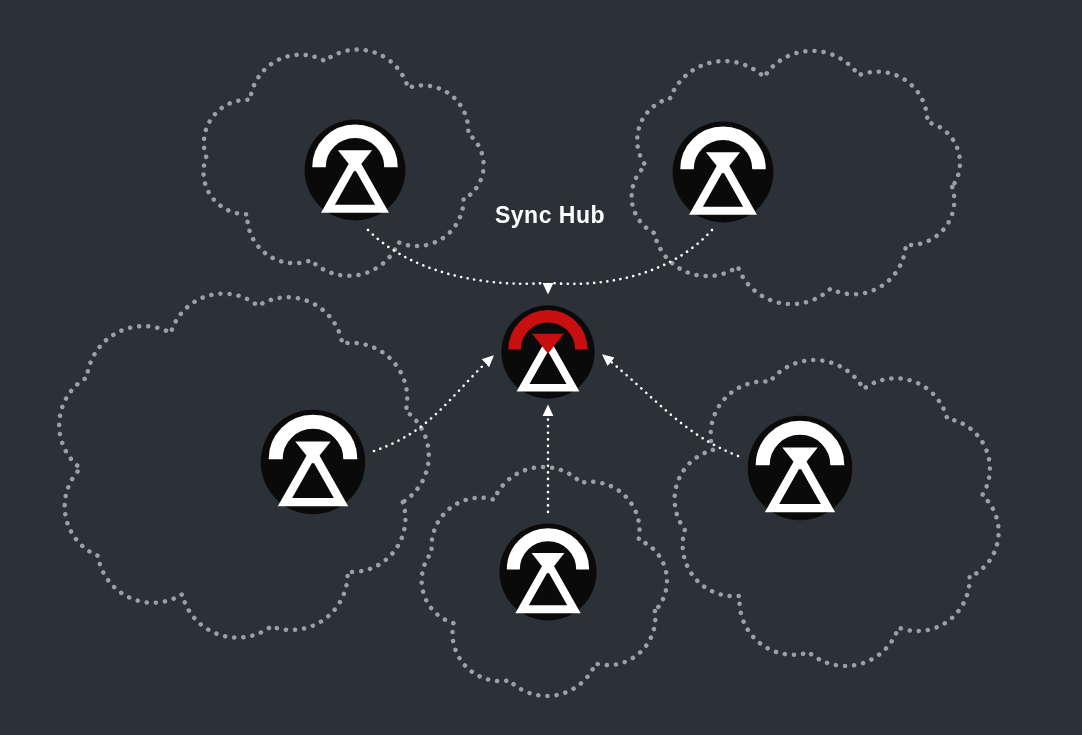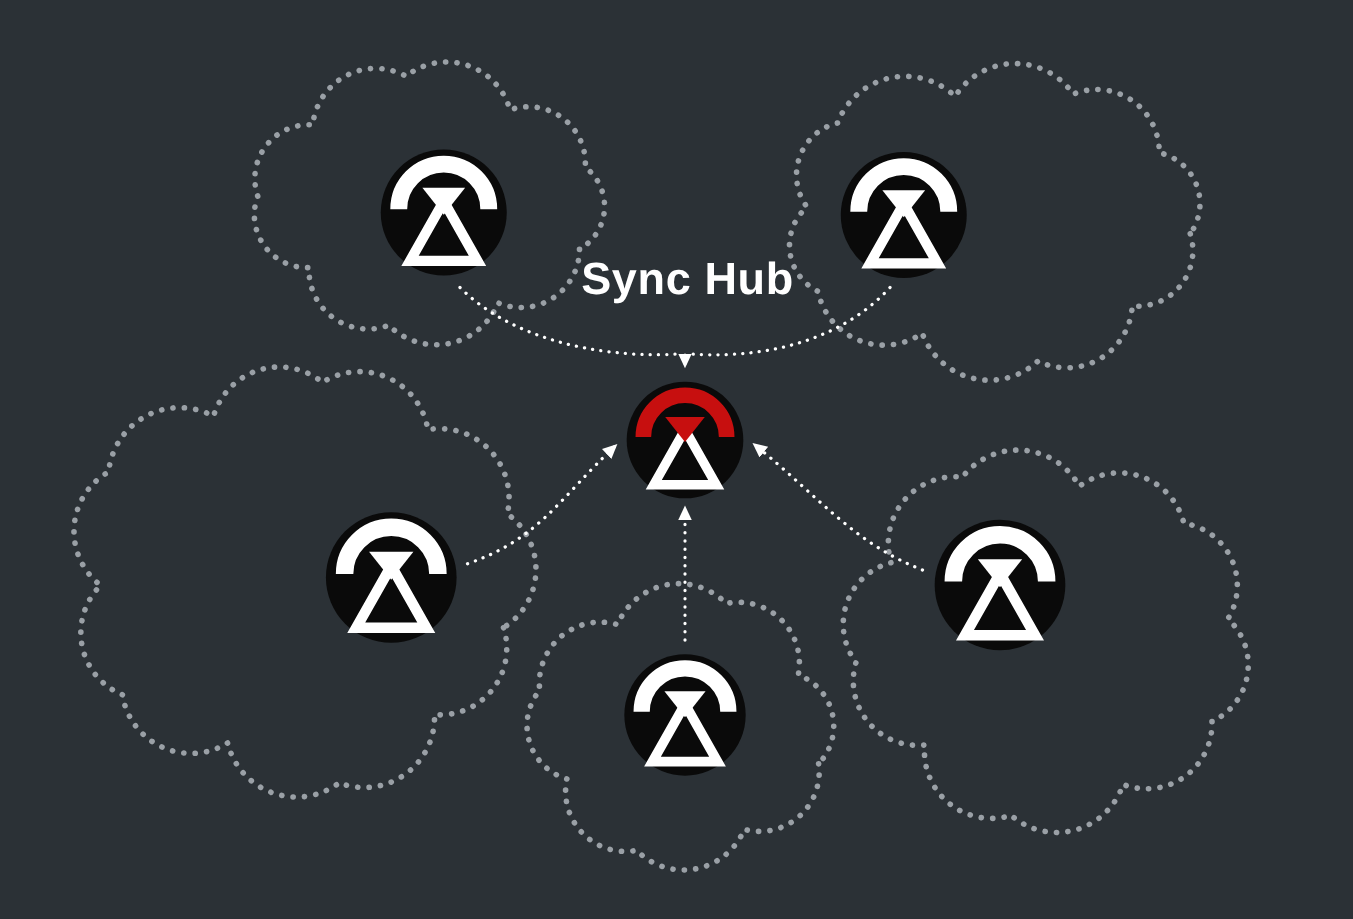--- a/index.html
+++ b/index.html
@@ -39,21 +39,21 @@
   }
   .node.hub {
     --accent: var(--hub_accent, #c70f0f);
   }
   .title {
     position: absolute;
     left: 550px;
     top: 202px;
     transform: translateX(-50%);
     color: var(--title, #ffffff);
-    font-size: 36px;
+    font-size: 23px;
     font-weight: bold;
     white-space: nowrap;
     letter-spacing: 0.5px;
   }
 </style>
 </head>
 <body>
 
 <div class="canvas">
 

